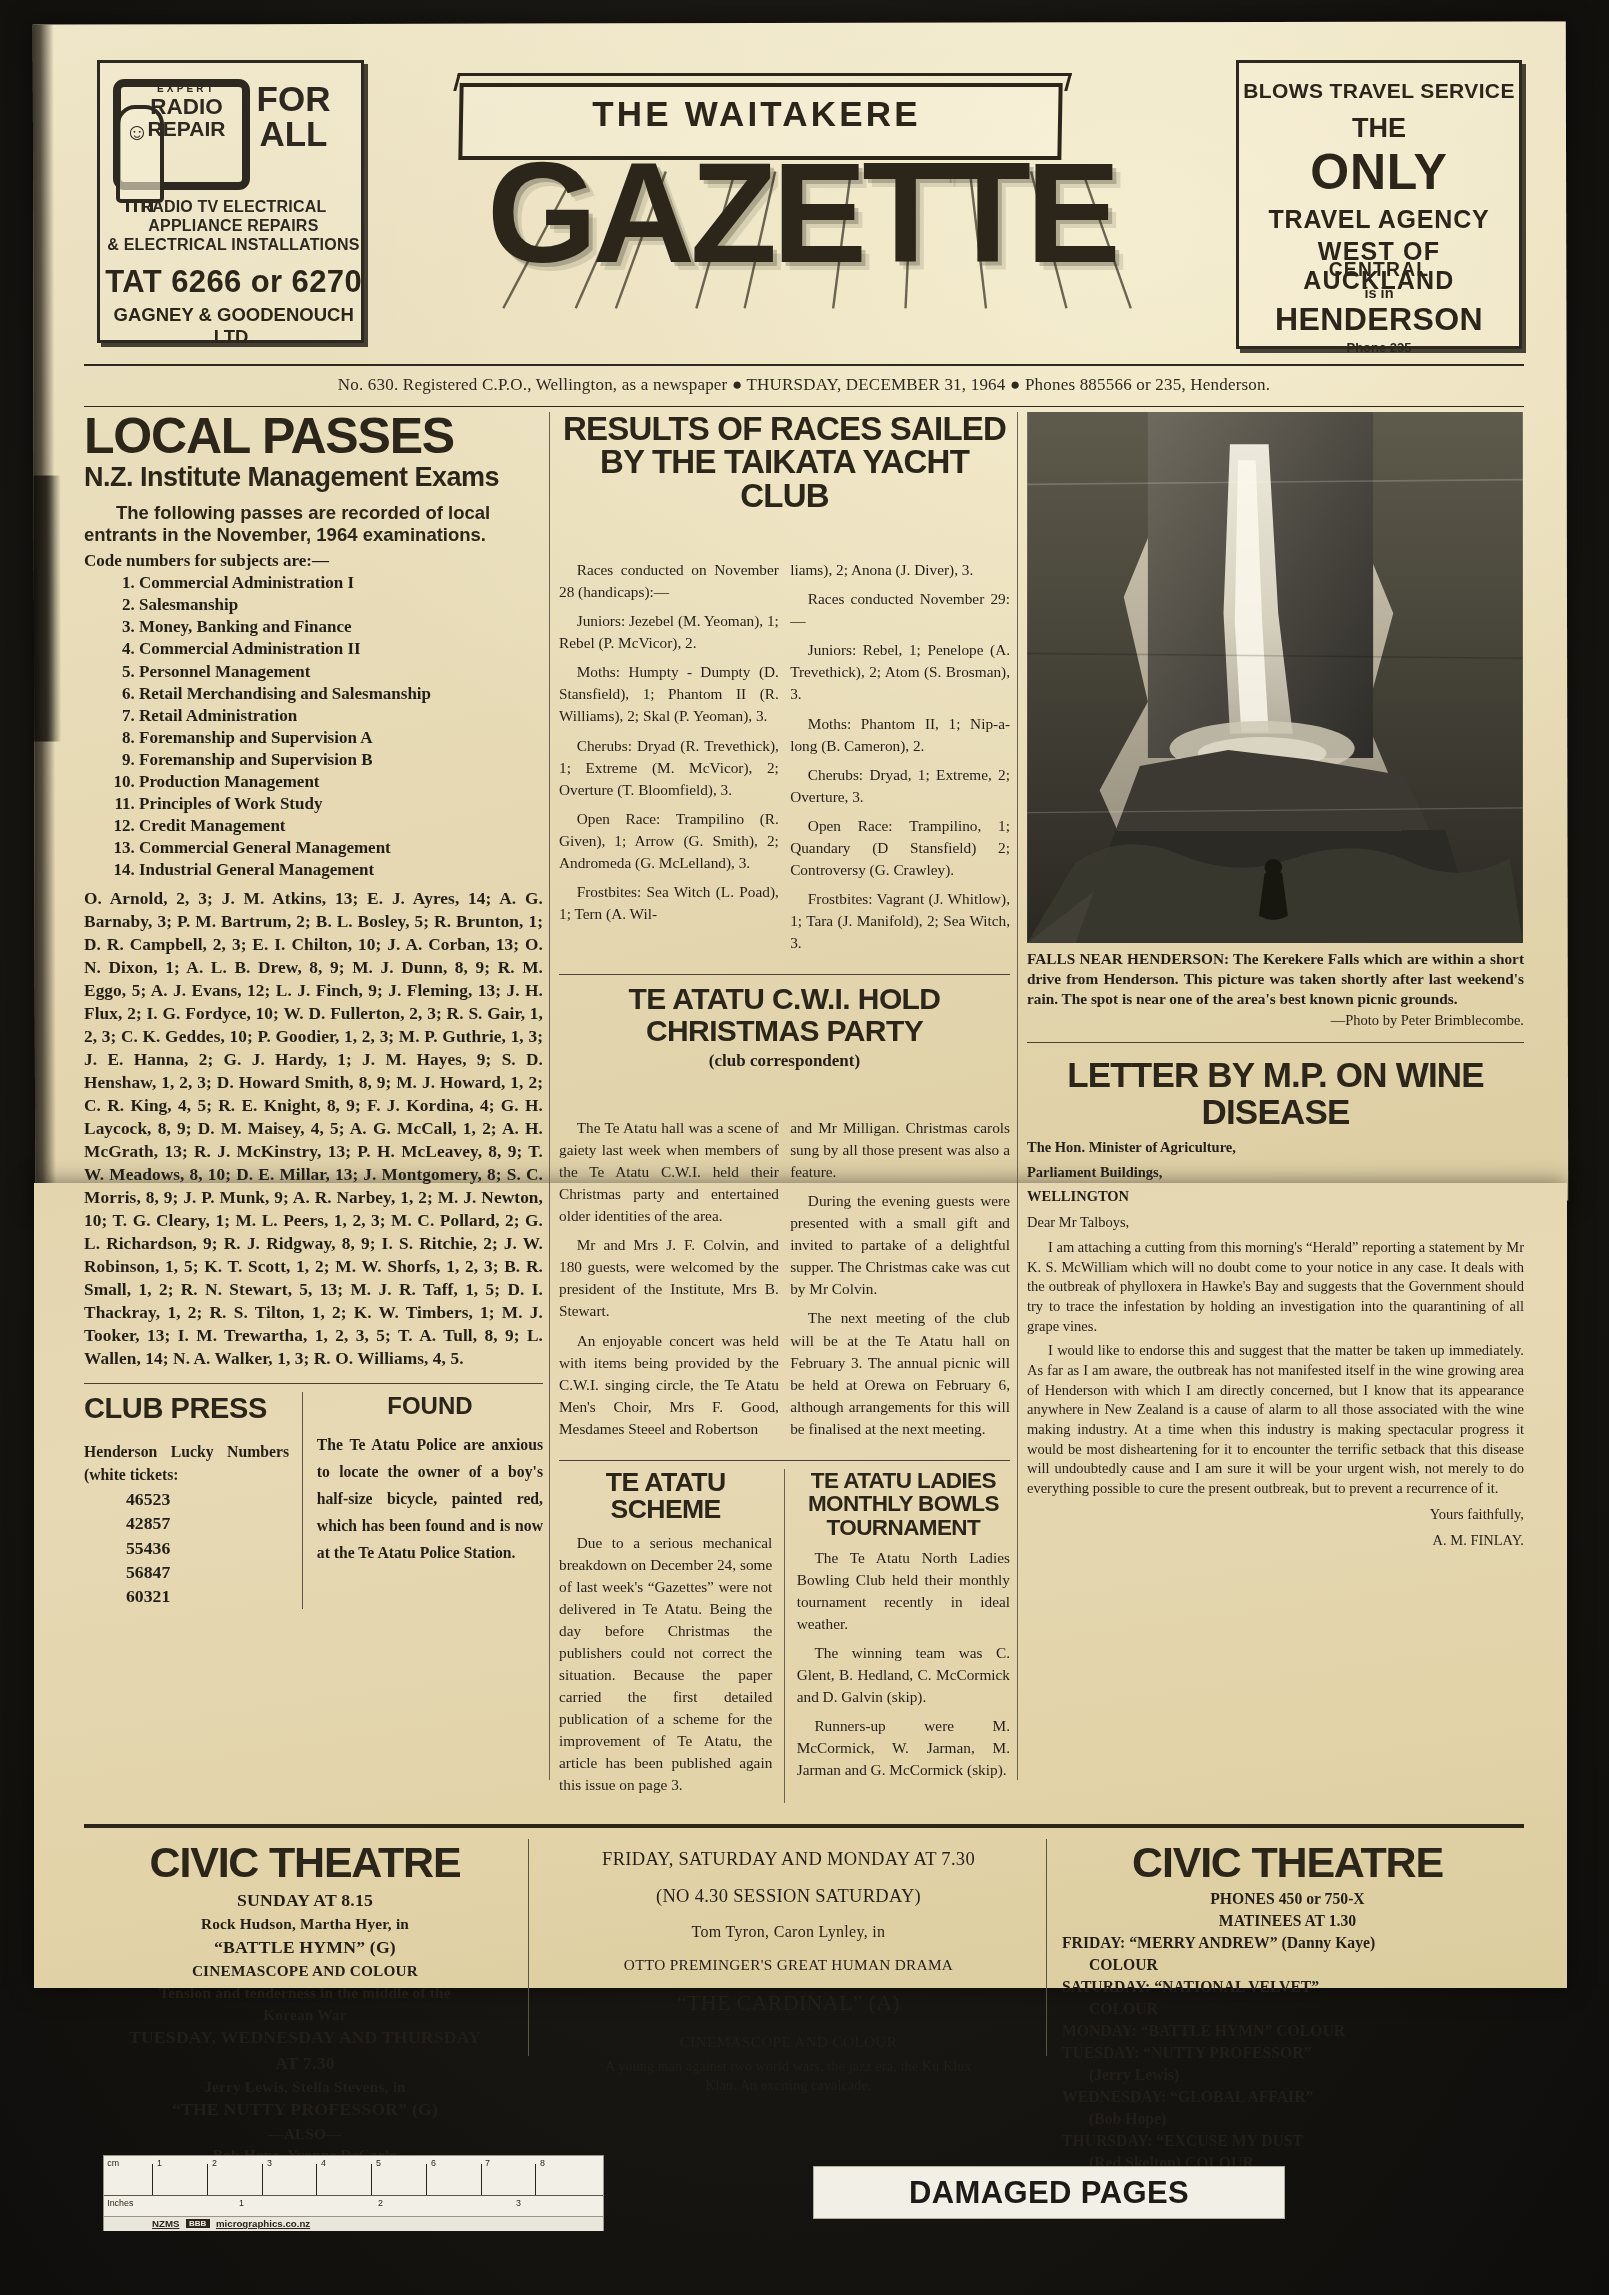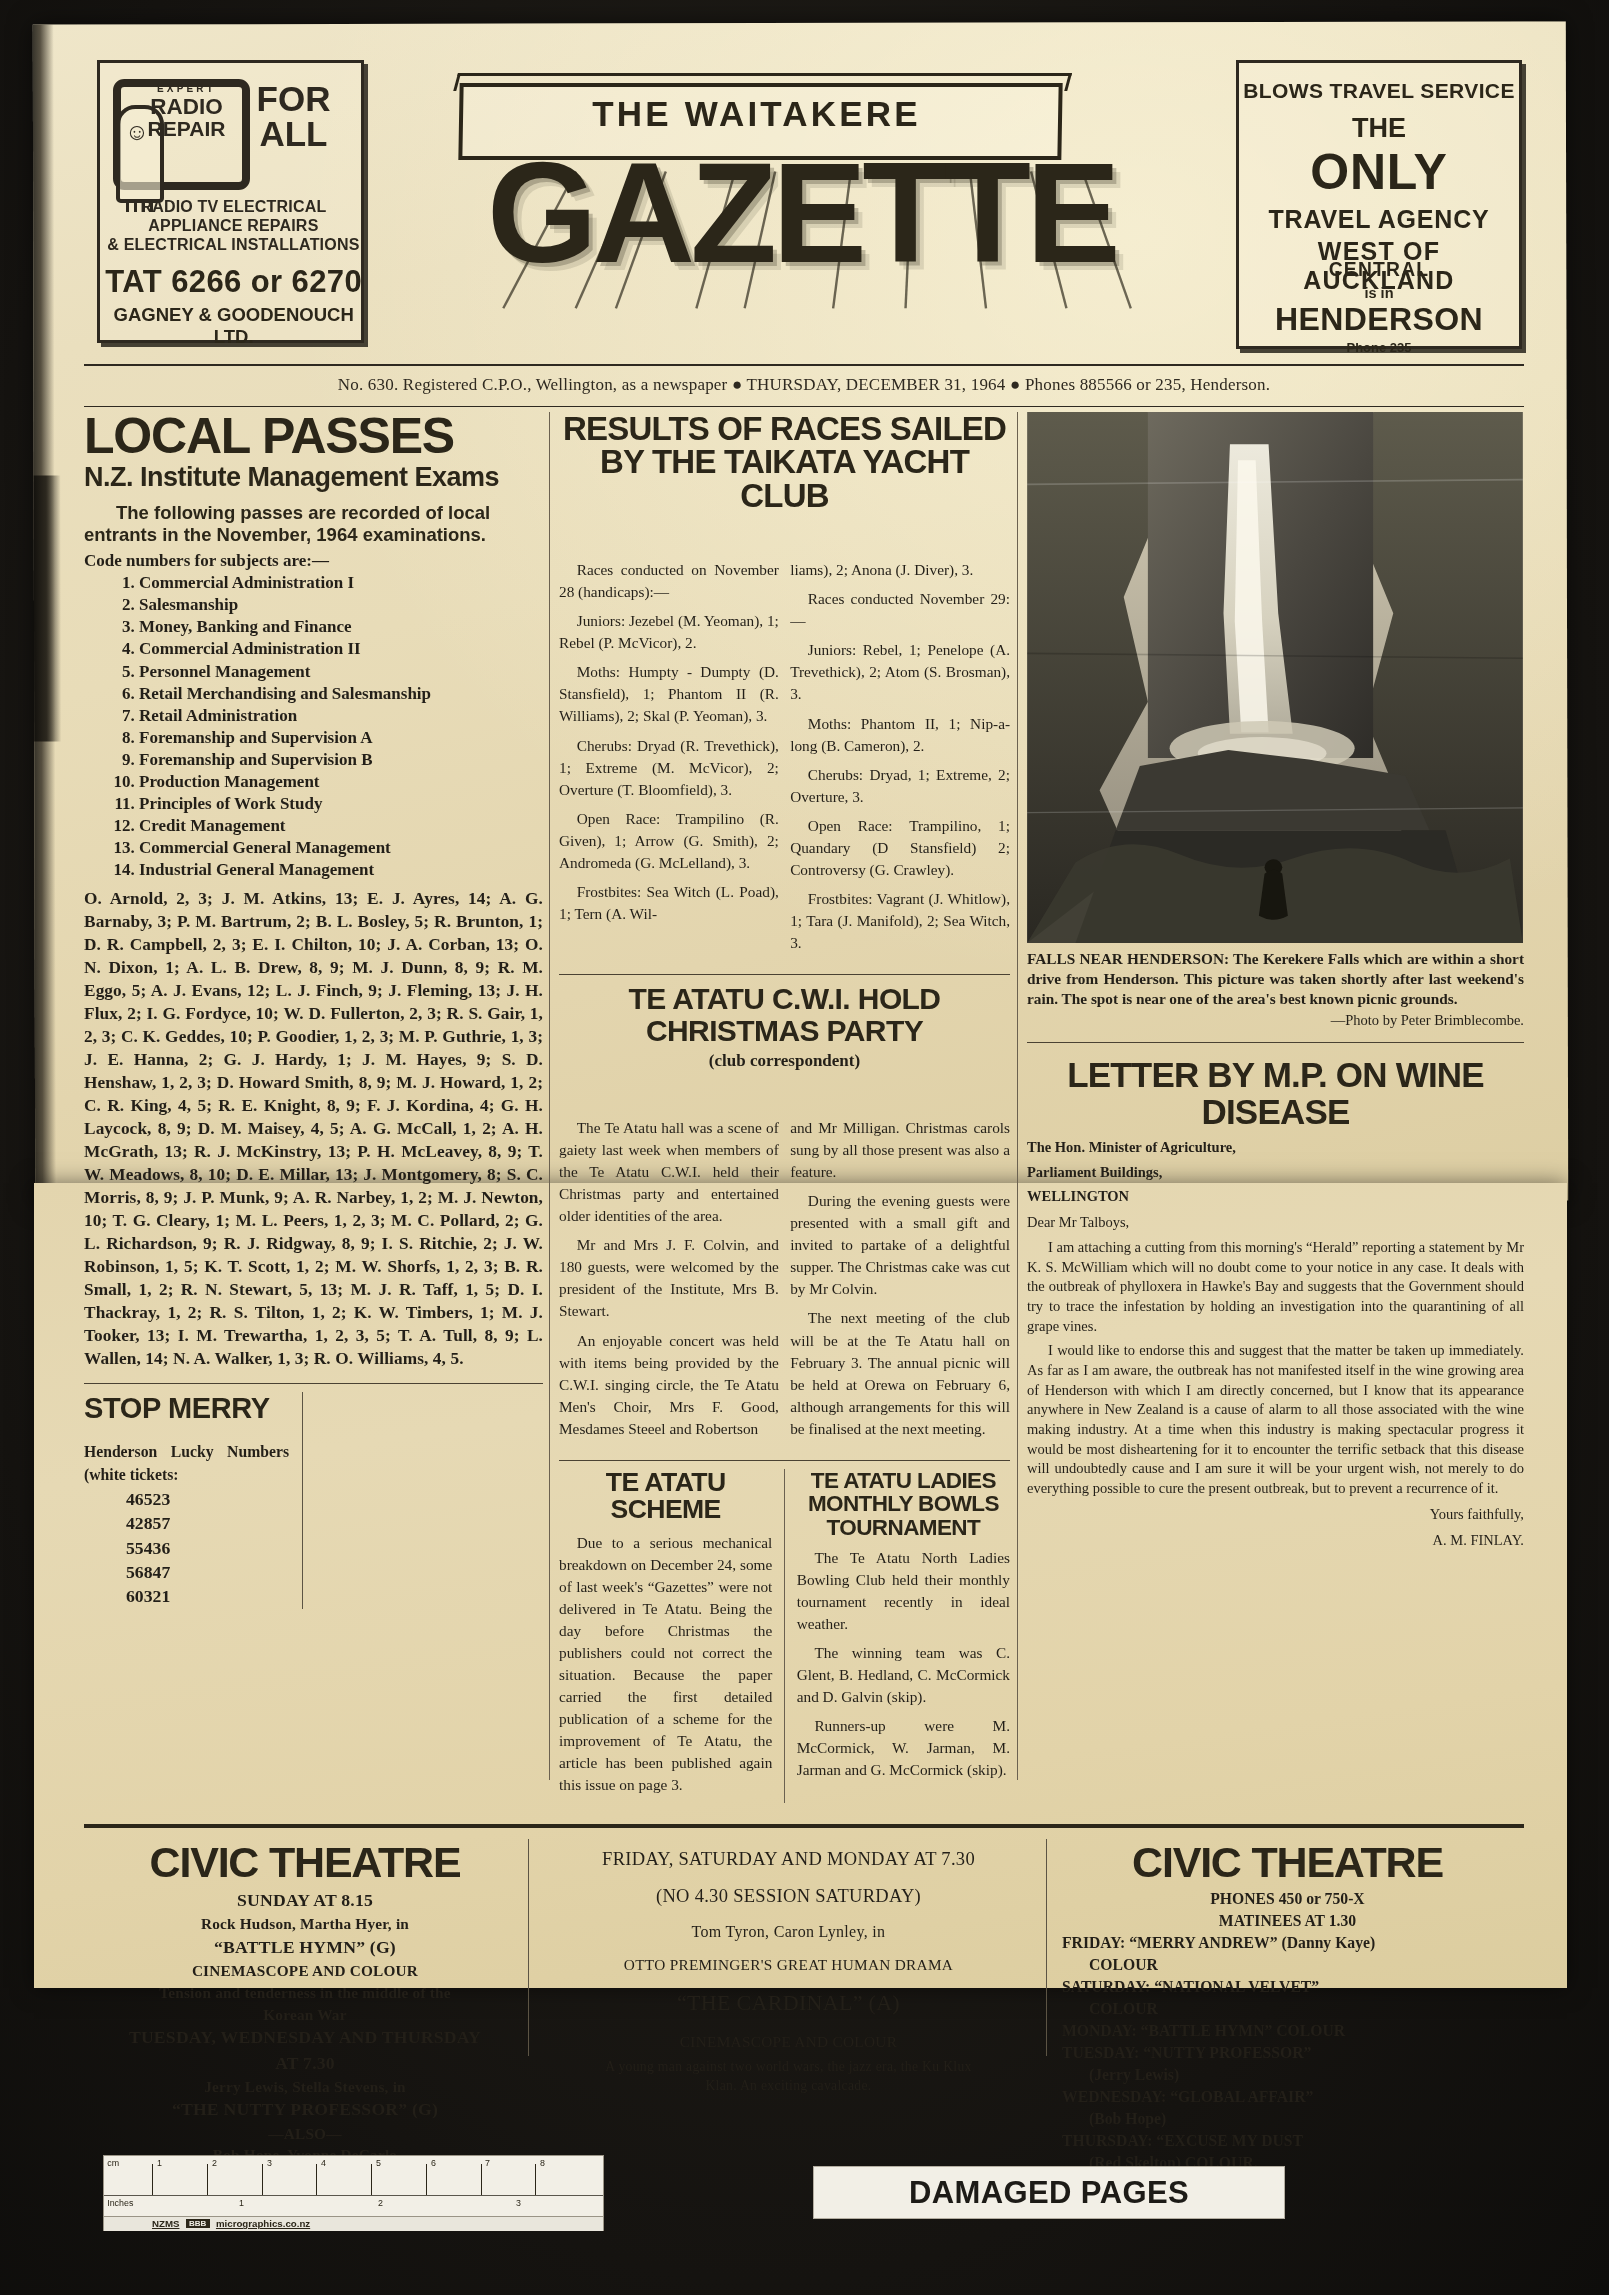--- a/index.html
+++ b/index.html
@@ -284,29 +284,33 @@
         <li>Credit Management</li>
         <li>Commercial General Management</li>
         <li>Industrial General Management</li>
       </ol>
       <div class="names">O. Arnold, 2, 3; J. M. Atkins, 13; E. J. Ayres, 14; A. G. Barnaby, 3; P. M. Bartrum, 2; B. L. Bosley, 5; R. Brunton, 1; D. R. Campbell, 2, 3; E. I. Chilton, 10; J. A. Corban, 13; O. N. Dixon, 1; A. L. B. Drew, 8, 9; M. J. Dunn, 8, 9; R. M. Eggo, 5; A. J. Evans, 12; L. J. Finch, 9; J. Fleming, 13; J. H. Flux, 2; I. G. Fordyce, 10; W. D. Fullerton, 2, 3; R. S. Gair, 1, 2, 3; C. K. Geddes, 10; P. Goodier, 1, 2, 3; M. P. Guthrie, 1, 3; J. E. Hanna, 2; G. J. Hardy, 1; J. M. Hayes, 9; S. D. Henshaw, 1, 2, 3; D. Howard Smith, 8, 9; M. J. Howard, 1, 2; C. R. King, 4, 5; R. E. Knight, 8, 9; F. J. Kordina, 4; G. H. Laycock, 8, 9; D. M. Maisey, 4, 5; A. G. McCall, 1, 2; A. H. McGrath, 13; R. J. McKinstry, 13; P. H. McLeavey, 8, 9; T. W. Meadows, 8, 10; D. E. Millar, 13; J. Montgomery, 8; S. C. Morris, 8, 9; J. P. Munk, 9; A. R. Narbey, 1, 2; M. J. Newton, 10; T. G. Cleary, 1; M. L. Peers, 1, 2, 3; M. C. Pollard, 2; G. L. Richardson, 9; R. J. Ridgway, 8, 9; I. S. Ritchie, 2; J. W. Robinson, 1, 5; K. T. Scott, 1, 2; M. W. Shorfs, 1, 2, 3; B. R. Small, 1, 2; R. N. Stewart, 5, 13; M. J. R. Taff, 1, 5; D. I. Thackray, 1, 2; R. S. Tilton, 1, 2; K. W. Timbers, 1; M. J. Tooker, 13; I. M. Trewartha, 1, 2, 3, 5; T. A. Tull, 8, 9; L. Wallen, 14; N. A. Walker, 1, 3; R. O. Williams, 4, 5.</div>
 
       <hr class="hr-thin">
 
       <div class="twocol-small">
         <div style="width:205px;">
-          <div class="hd-small">STOP MERRY</div>
+          <div class="hd-small">CLUB PRESS</div>
           <div class="body-s" style="margin-top:14.5px;">Henderson Lucky Numbers (white tickets:</div>
           <div class="num">46523</div>
           <div class="num">42857</div>
           <div class="num">55436</div>
           <div class="num">56847</div>
           <div class="num">60321</div>
         </div>
         <div style="width:0.8px;border-left:1.6px solid #5c5444;"></div>
+        <div style="flex:1;">
+          <div class="hd-small2">FOUND</div>
+          <div class="body-s" style="margin-top:11.3px;line-height:1.72;">The Te Atatu Police are anxious to locate the owner of a boy's half-size bicycle, painted red, which has been found and is now at the Te Atatu Police Station.</div>
+        </div>
       </div>
     </div>
 
     <div class="col" id="col2">
       <h2 class="head2">RESULTS OF RACES SAILED BY THE TAIKATA YACHT CLUB</h2>
       <div class="split2" style="margin-top:6.4px;">
         <div class="c news serif-sm">
           <p>Races conducted on November 28 (handicaps):—</p>
           <p>Juniors: Jezebel (M. Yeoman), 1; Rebel (P. McVicor), 2.</p>
           <p>Moths: Humpty - Dumpty (D. Stansfield), 1; Phantom II (R. Williams), 2; Skal (P. Yeoman), 3.</p>

